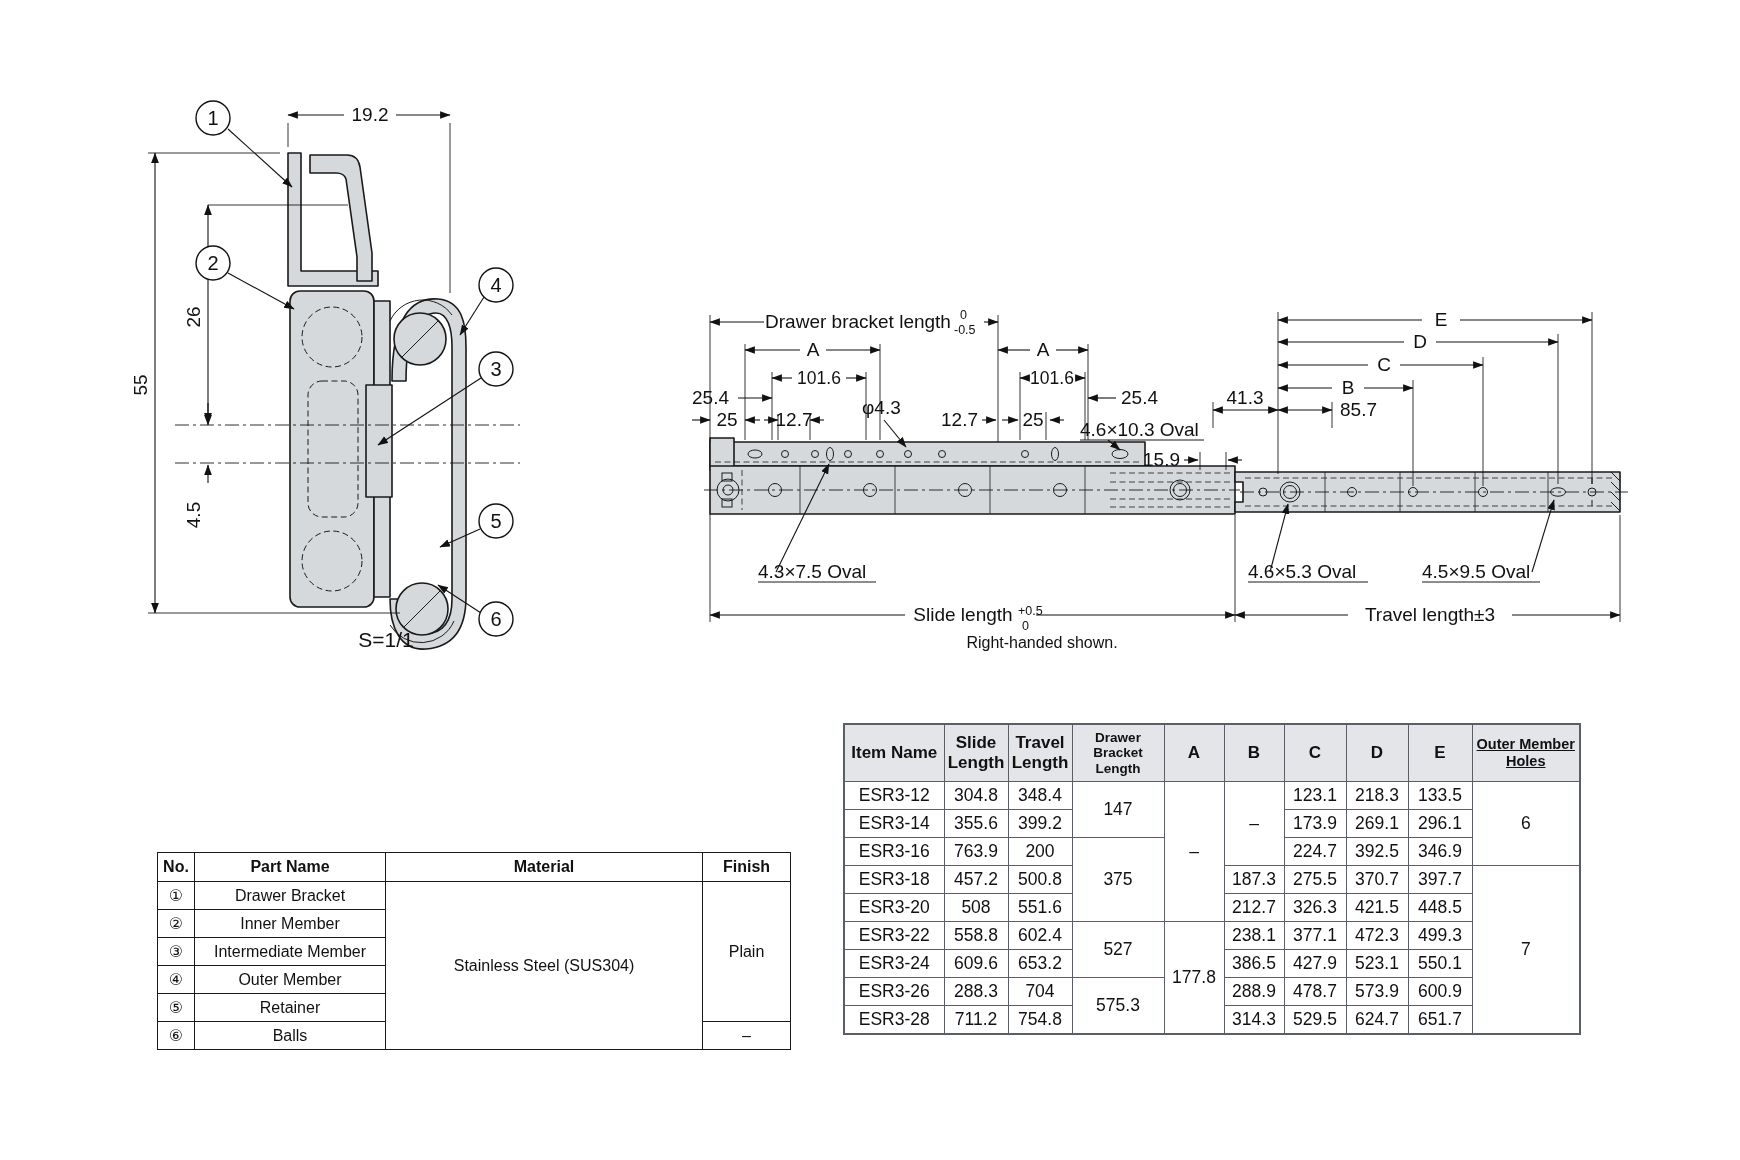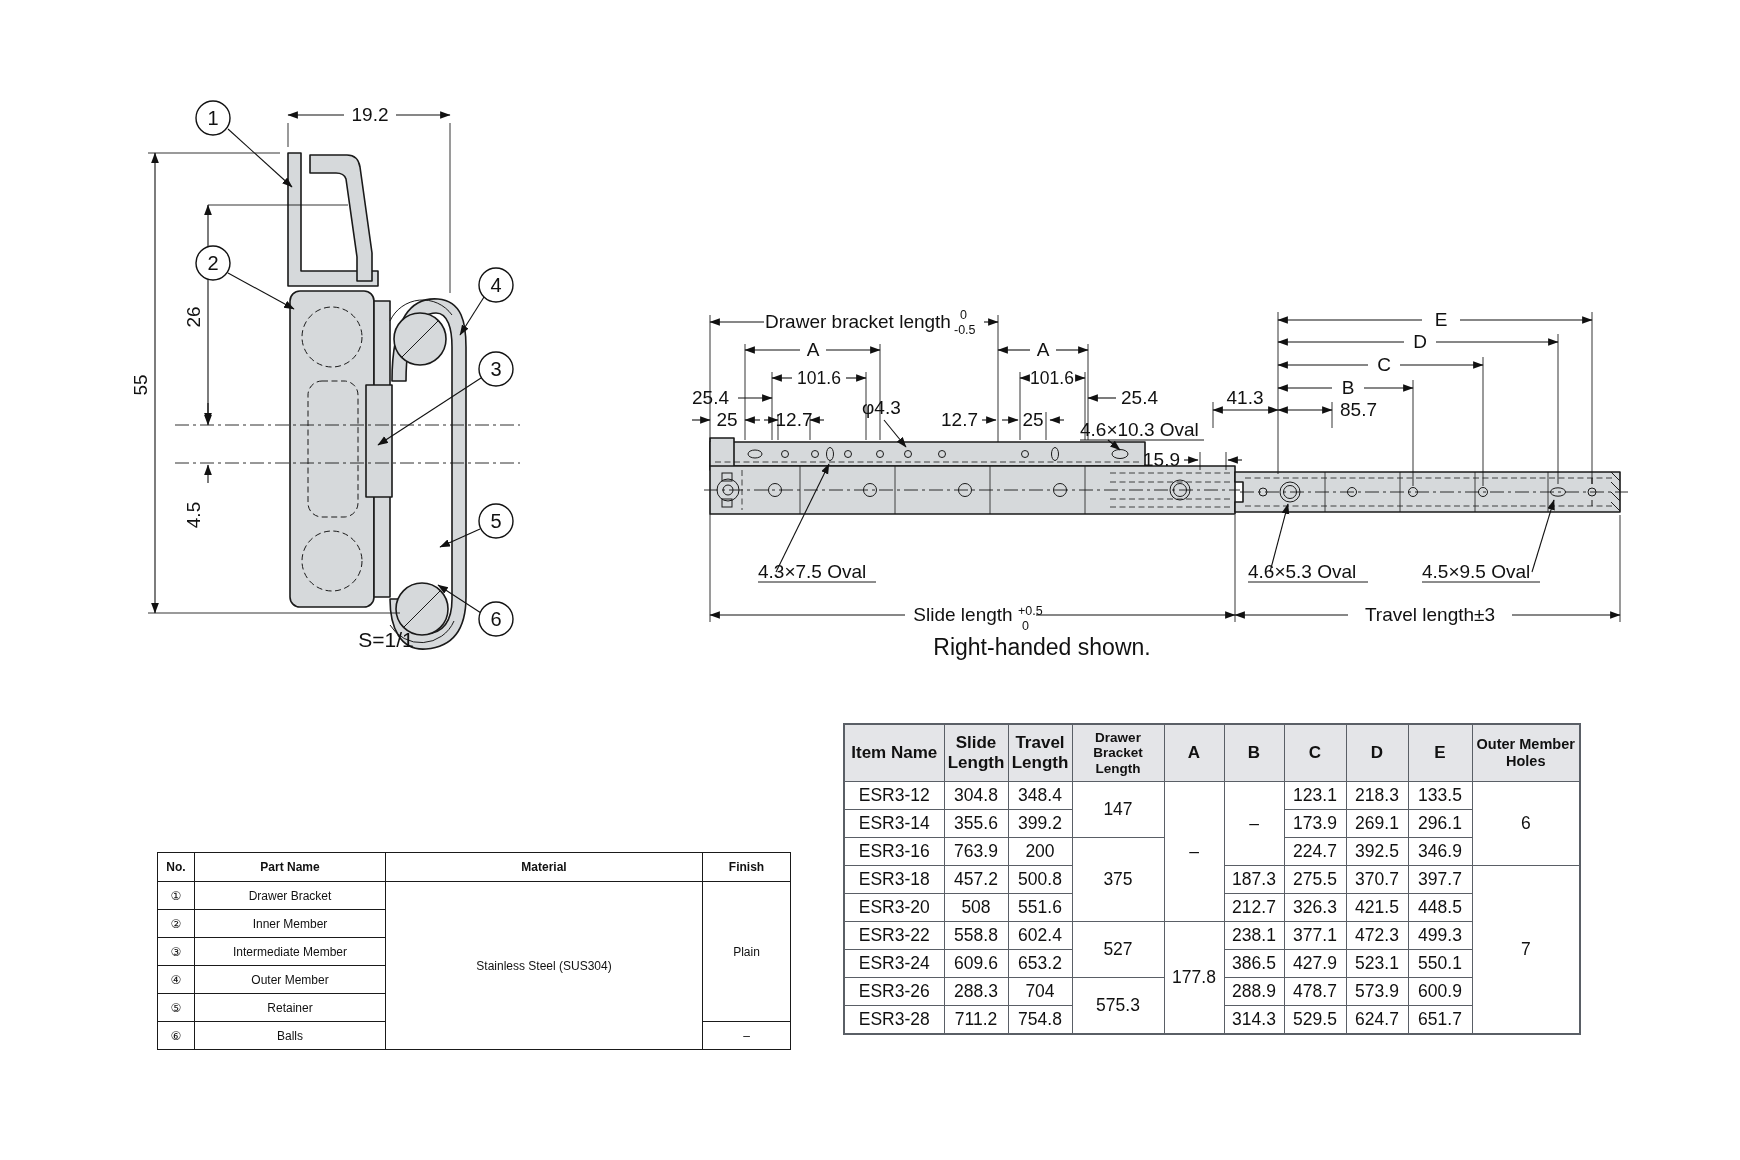--- a/index.html
+++ b/index.html
@@ -14,31 +14,31 @@
   .cl{stroke-dasharray:14 4 3 4;stroke-width:.9;}
   .dim{stroke:#111;stroke-width:1.1;fill:none;}
   .ext{stroke:#111;stroke-width:.85;fill:none;}
   .tol{font-size:12.5px;}
   .sm{font-size:17.5px;}
   .co{fill:#fff;stroke:#111;stroke-width:1.4;}
   .cnum{font-size:20px;text-anchor:middle;}
   .mid{text-anchor:middle;}
   .end{text-anchor:end;}
   .scale-lbl{font-size:21px;}
-  .note{position:absolute;left:902px;top:634px;width:280px;text-align:center;font-size:23px;}
+  .note{position:absolute;left:902px;top:634px;width:280px;text-align:center;font-size:16px;}
   table{position:absolute;border-collapse:collapse;table-layout:fixed;background:#fff;}
   td,th{overflow:hidden;}
-  .parts{left:157px;top:852px;font-size:12px;border:1.5px solid #1a1a1a;}
+  .parts{left:157px;top:852px;font-size:16px;border:1.5px solid #1a1a1a;}
   .parts th{border:1px solid #1a1a1a;font-weight:bold;height:28px;text-align:center;padding:0 3px;}
   .parts td{border:1px solid #1a1a1a;height:27px;text-align:center;padding:0 3px;}
   .spec{left:843px;top:723px;font-size:17.5px;border:2px solid #5a5f66;}
   .spec th{border:1px solid #5a5f66;background:#e4e5e8;font-weight:bold;height:56px;text-align:center;padding:0 2px;font-size:17px;line-height:1.15;}
   .spec td{border:1px solid #5a5f66;height:27px;text-align:center;padding:0 2px;}
   .spec th.cond{font-size:13.5px;}
-  .spec th.cond2{font-size:14.5px;}
+  .spec th.cond2{font-size:14.5px;text-decoration:underline;}
 </style>
 </head>
 <body>
 
 <div class="page">
 
   <svg style="left:120px;top:85px" width="520" height="585" viewBox="0 0 520 585">
     <defs>
       <marker id="aeL" markerWidth="10" markerHeight="8" refX="9" refY="3.5" orient="auto">
           <path d="M0,0 L9.5,3.5 L0,7 Z" fill="#111"></path>

